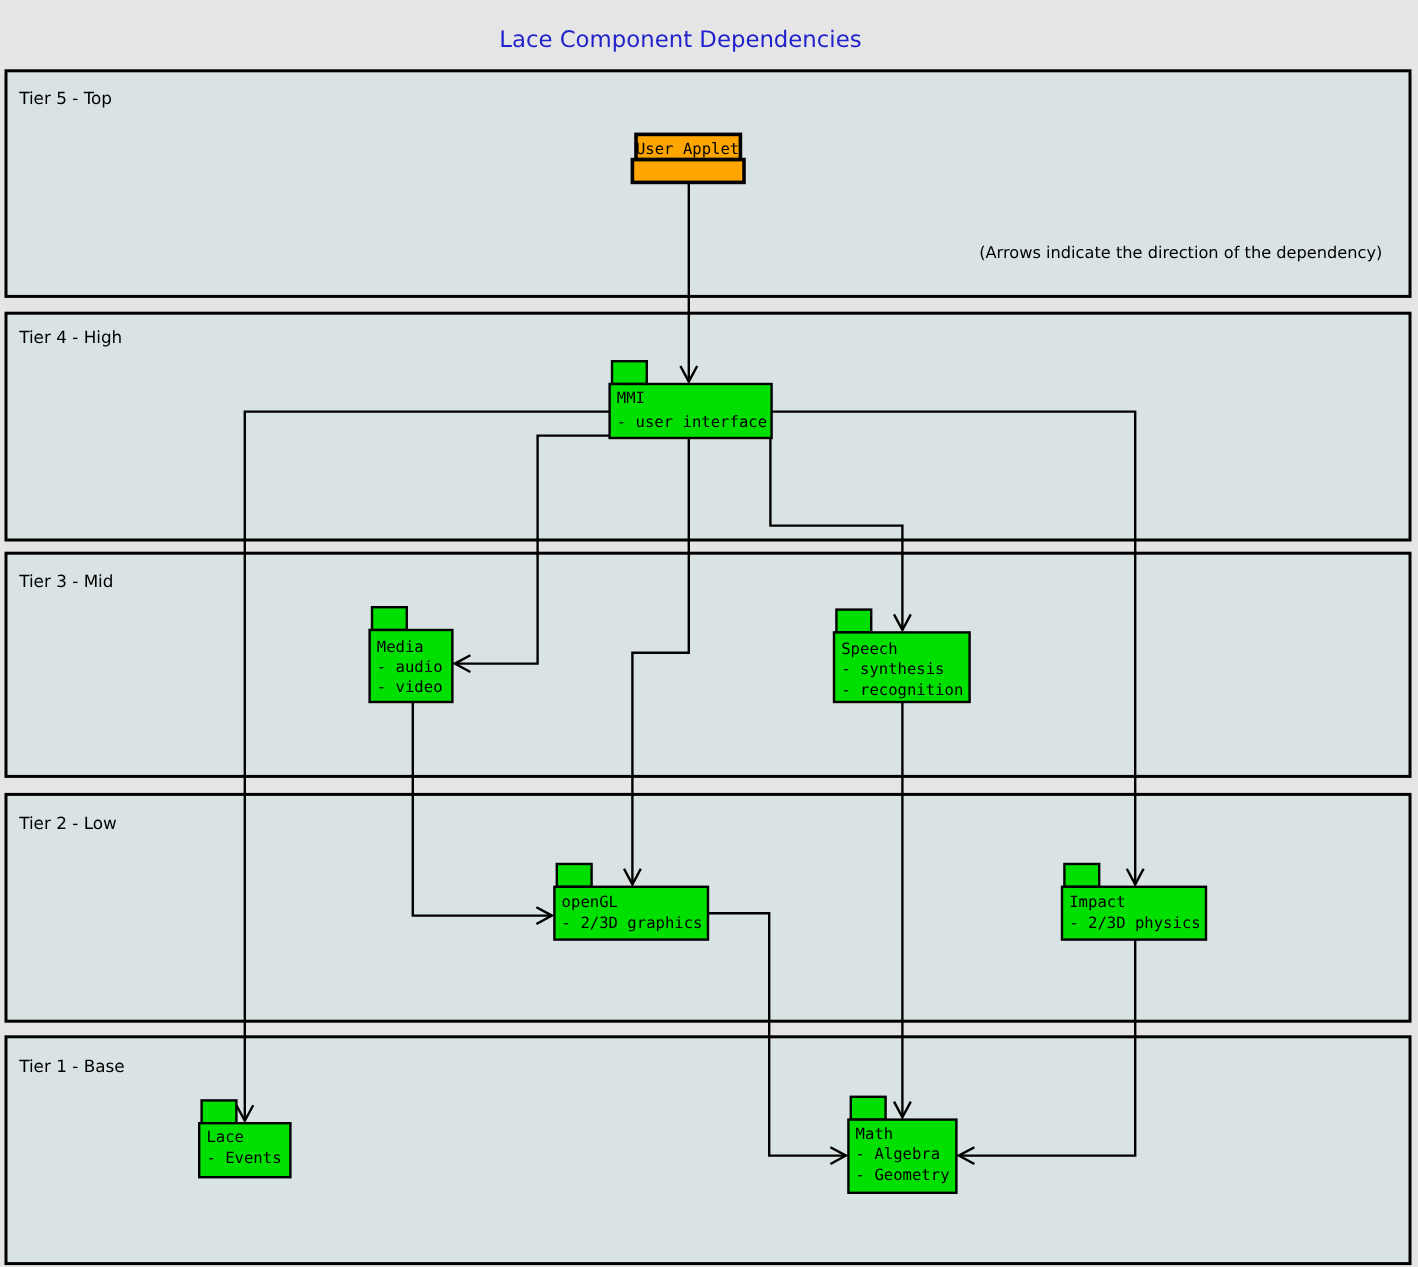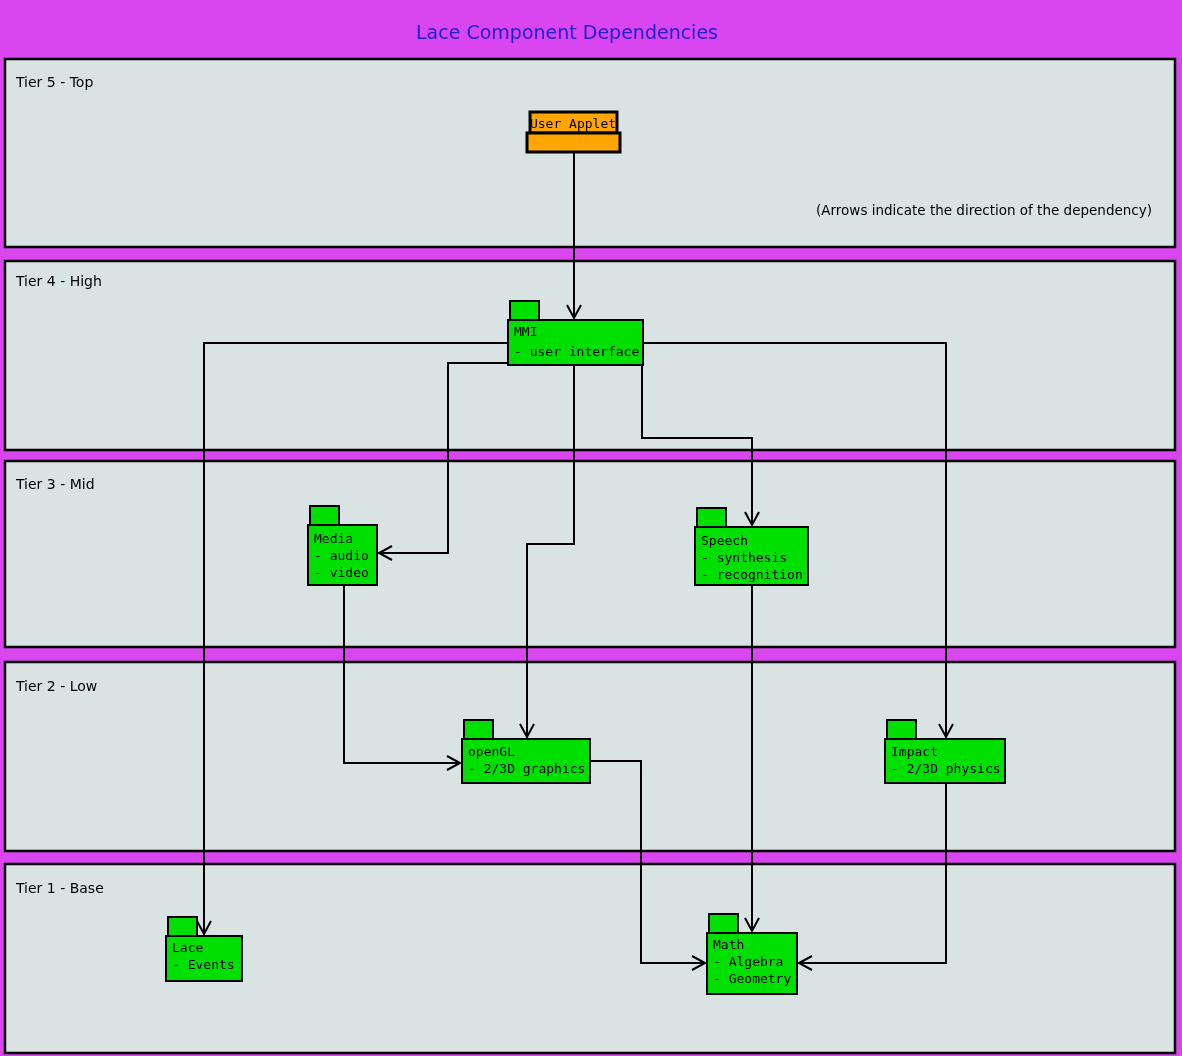--- a/index.html
+++ b/index.html
@@ -5,21 +5,21 @@
   html, body {
     margin: 0;
     padding: 0;
     background: #ffffff;
     font-family: "DejaVu Sans", sans-serif;
   }
   #stage {
     position: relative;
     width: 1182px;
     height: 1056px;
-    background: #d946ef;
+    background: #e5e5e5;
   }
   svg { display: block; }
 
   .title-text {
     font: 19px "DejaVu Sans", sans-serif;
     fill: var(--title-blue, #2222cc);
   }
   .note-text {
     font: 13.5px "DejaVu Sans", sans-serif;
     fill: #000000;

